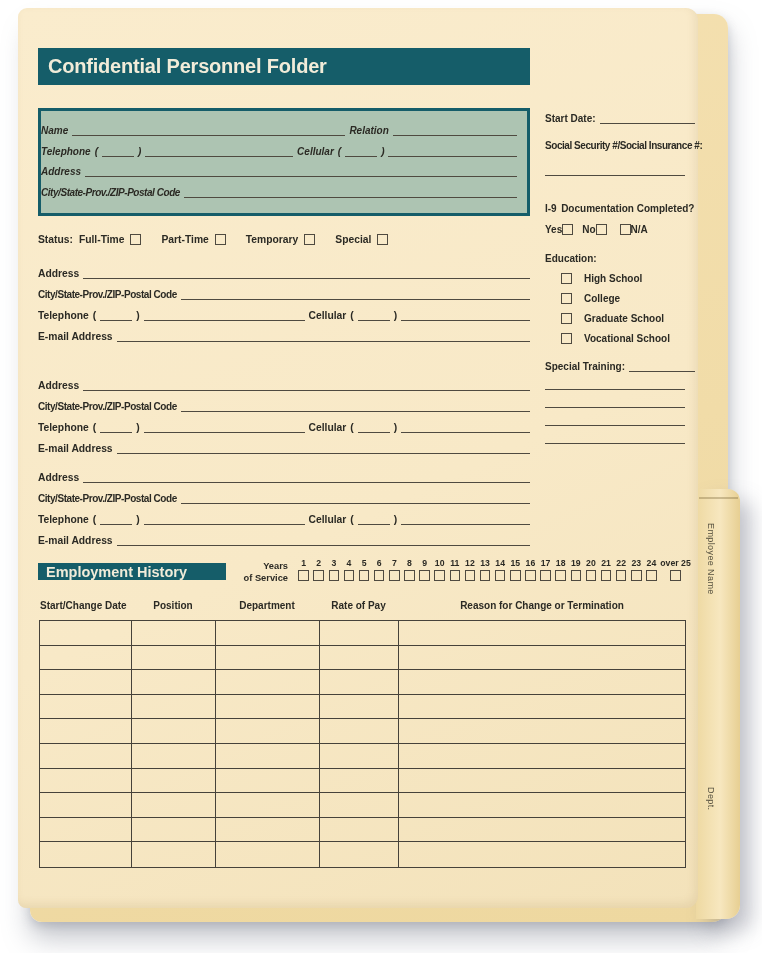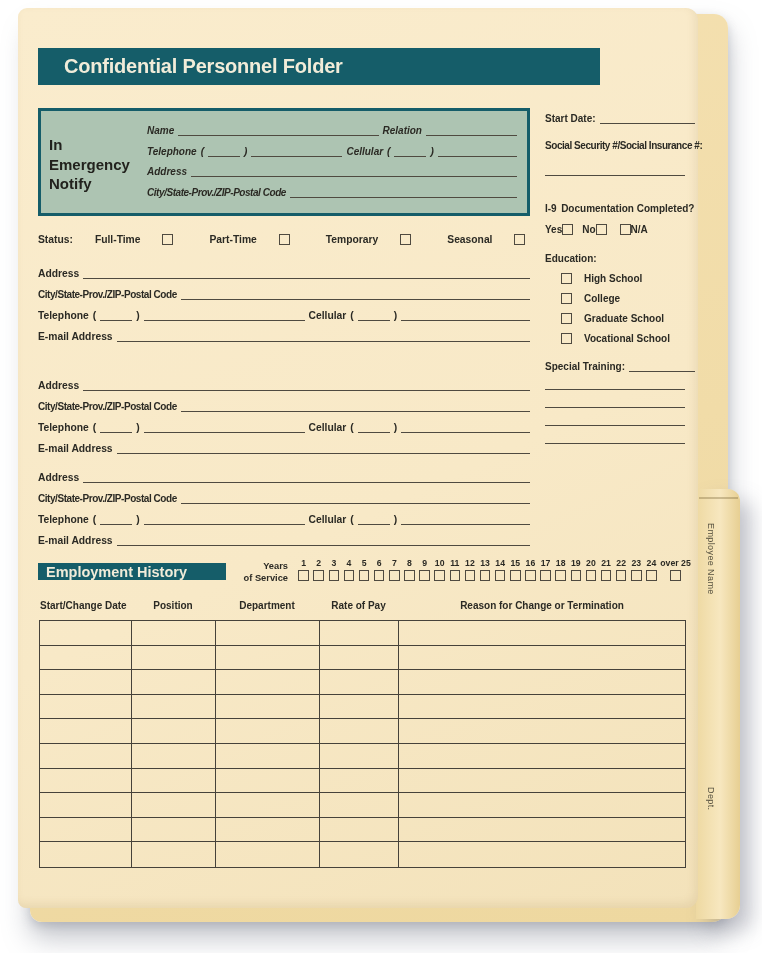--- a/index.html
+++ b/index.html
@@ -35,41 +35,41 @@
 
   
   .row{display:flex;align-items:flex-end;gap:4px;}
   .lbl{font-weight:700;font-size:10.3px;white-space:nowrap;line-height:1.1;color:var(--ink);}
   .lbl-tight{font-size:10px;letter-spacing:-0.45px;}
   .ln{flex:1;height:12px;border-bottom:1.15px solid var(--ink-line);}
   .ln-s{flex:0 0 32px;height:12px;border-bottom:1.15px solid var(--ink-line);}
   .cb{width:11px;height:11px;border:1.2px solid var(--ink-line);flex:none;background:transparent;}
 
   
-  .title-bar{position:absolute;left:20px;top:40px;width:562px;height:37px;background:var(--teal);
-    display:flex;align-items:center;padding-left:26px;}
+  .title-bar{position:absolute;left:20px;top:40px;width:492px;height:37px;background:var(--teal);
+    display:flex;align-items:center;padding-left:10px;}
   .title-bar span{color:#f1ecd9;font-size:20px;font-weight:700;letter-spacing:-.2px;}
 
   
   .em-box{position:absolute;left:20px;top:100px;width:492px;height:108px;border:3px solid var(--teal);
     background:var(--sage);display:flex;}
   .em-label{width:106px;padding:24px 0 0 8px;font-size:15px;font-weight:700;line-height:1.3;color:#22221d;}
   .em-fields{flex:1;display:flex;flex-direction:column;justify-content:space-evenly;padding:5px 10px 7px 0;font-style:italic;}
   .em-fields .lbl{font-size:10px;}
 
   
   .right-col{position:absolute;left:527px;top:104px;width:150px;}
   .right-col .lbl{font-size:10px;}
   .nowrap{white-space:nowrap;letter-spacing:-.45px;font-size:9.4px;}
   .opt-row{display:flex;align-items:center;margin-top:8px;}
   .edu-row{display:flex;align-items:center;gap:12px;margin:9px 0 0 16px;}
   .full-ln{height:1px;border-bottom:1.15px solid var(--ink-line);width:140px;}
 
   
-  .status-row{position:absolute;left:20px;top:226px;width:492px;display:flex;align-items:center;gap:22px;}
+  .status-row{position:absolute;left:20px;top:226px;width:492px;display:flex;align-items:center;gap:6px;}
   .status-gap{margin-left:14px;}
   .blk{position:absolute;left:20px;width:492px;display:flex;flex-direction:column;}
   .blk .row{height:21px;}
   .note{position:absolute;left:20px;top:337px;font-style:italic;font-size:9.8px;color:#3a372f;letter-spacing:.2px;}
 
   
   .emp-bar{position:absolute;left:20px;top:555px;width:188px;height:17px;background:var(--teal);
     display:flex;align-items:center;padding-left:8px;}
   .emp-bar span{color:#f1ecd9;font-size:14.5px;font-weight:700;}
   .yos-label{position:absolute;left:206px;top:553px;width:64px;text-align:right;font-size:9.3px;font-weight:700;line-height:1.25;}
@@ -101,24 +101,20 @@
   <div class="tab-text emp">Employee Name</div>
   <div class="tab-text dep">Dept.</div>
 
   <div class="sheet">
 
     <div class="title-bar">
       <span>Confidential Personnel Folder</span>
     </div>
 
     <div class="em-box">
-      <div class="em-label">
-        <div>In Emergency</div>
-        <div>Notify</div>
-      </div>
       <div class="em-fields">
         <div class="row">
           <span class="lbl">Name</span>
           <span class="ln" style="flex:2.2"></span>
           <span class="lbl">Relation</span>
           <span class="ln"></span>
         </div>
         <div class="row">
           <span class="lbl">Telephone</span>
           <span class="lbl">(</span>
@@ -189,21 +185,21 @@
     </div>
 
     <div class="status-row">
       <span class="lbl">Status:</span>
       <span class="lbl">Full-Time</span>
       <span class="cb"></span>
       <span class="lbl status-gap">Part-Time</span>
       <span class="cb"></span>
       <span class="lbl status-gap">Temporary</span>
       <span class="cb"></span>
-      <span class="lbl status-gap">Seasonal</span>
+      <span class="lbl status-gap">Special</span>
       <span class="cb"></span>
     </div>
 
     <div class="blk" style="top:250px">
       <div class="row">
         <span class="lbl">Address</span>
         <span class="ln"></span>
       </div>
       <div class="row">
         <span class="lbl lbl-tight">City/State-Prov./ZIP-Postal Code</span>

